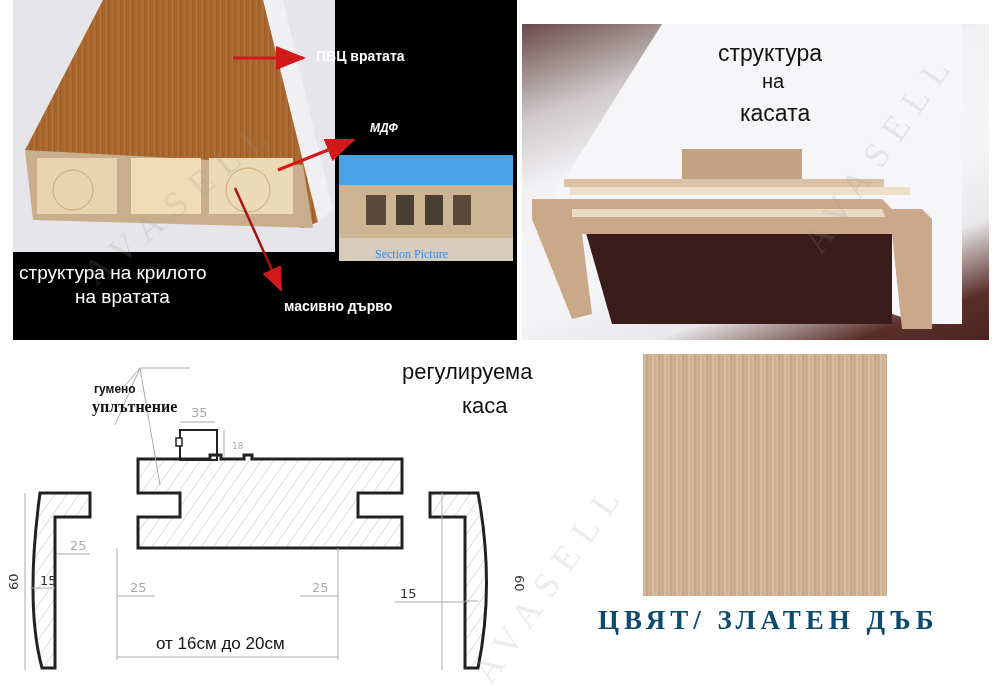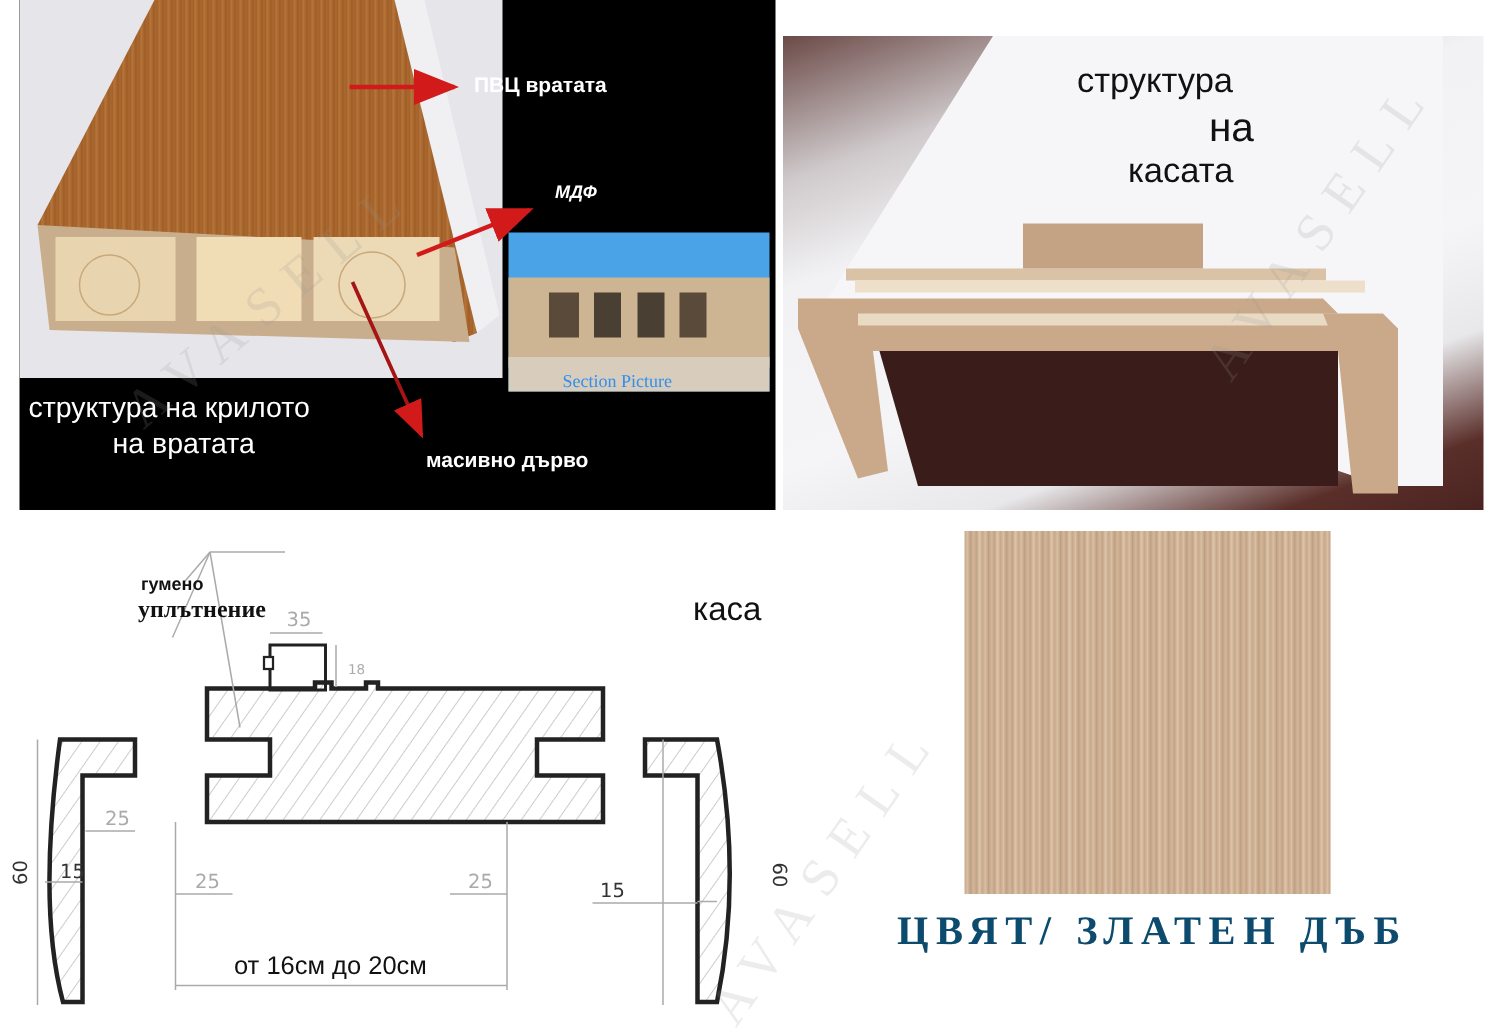--- a/index.html
+++ b/index.html
@@ -83,22 +83,22 @@
 
     <polygon points="10,175 360,175 370,185 370,210 60,210 70,290 50,295 10,195" fill="#c9a98a"></polygon>
     <rect x="42" y="155" width="320" height="8" fill="#d9c2a6"></rect>
     <rect x="48" y="163" width="340" height="8" fill="#eedfca"></rect>
     <rect x="50" y="185" width="320" height="8" fill="#e9dac4"></rect>
     <polygon points="160,125 280,125 280,155 160,155" fill="#c4a385"></polygon>
 
     <polygon points="360,185 400,185 410,195 410,305 380,305 370,210" fill="#c9a98a"></polygon>
   </svg>
   <div class="abs label-black" style="left:196px;top:16px;font-size:23px;font-weight:normal;">структура</div>
-  <div class="abs label-black" style="left:240px;top:46px;font-size:27px;font-weight:normal;margin-left:44px;">на</div>
-  <div class="abs label-black" style="left:218px;top:76px;font-size:23px;font-weight:normal;margin-left:12px;">касата</div>
+  <div class="abs label-black" style="left:240px;top:46px;font-size:20px;font-weight:normal;">на</div>
+  <div class="abs label-black" style="left:218px;top:76px;font-size:23px;font-weight:normal;">касата</div>
 </div>
 
 <div id="panel-drawing" class="abs">
   <svg class="abs" style="left:0;top:0" width="620" height="344">
     <defs>
       <pattern id="hatch" width="10" height="10" patternUnits="userSpaceOnUse" patternTransform="rotate(35)">
         <rect width="10" height="10" fill="#fff"></rect>
         <line x1="0" y1="0" x2="0" y2="10" stroke="#bbb" stroke-width="1"></line>
       </pattern>
     </defs>
@@ -136,20 +136,21 @@
     <text class="dim" x="70" y="205">25</text>
     <text class="dim" x="40" y="240" style="fill:#333">15</text>
     <text class="dim" x="18" y="245" style="fill:#333" transform="rotate(-90 18 245)">60</text>
     <text class="dim" x="130" y="247">25</text>
     <text class="dim" x="312" y="247">25</text>
     <text class="dim" x="400" y="253" style="fill:#333">15</text>
     <text class="dim" x="515" y="230" style="fill:#333" transform="rotate(90 515 230)">60</text>
   </svg>
   <div class="abs label-black" style="left:94px;top:37px;font-size:12px;">гумено</div>
   <div class="abs label-black" style="left:92px;top:53px;font-size:16px;font-family:Liberation Serif, serif;">уплътнение</div>
+  <div class="abs label-black" style="left:402px;top:14px;font-size:22px;font-weight:normal;">регулируема</div>
   <div class="abs label-black" style="left:462px;top:48px;font-size:22px;font-weight:normal;">каса</div>
   <div class="abs label-black" style="left:156px;top:289px;font-size:17px;font-weight:normal;">от 16см до 20см</div>
 </div>
 
 <div id="swatch" class="abs"></div>
 <div id="swatch-caption" class="abs">ЦВЯТ/ ЗЛАТЕН ДЪБ</div>
 
 <div class="abs watermark" style="left:60px;top:180px;transform:rotate(-40deg);">AVASELL</div>
 <div class="abs watermark" style="left:760px;top:130px;transform:rotate(-55deg);">AVASELL</div>
 <div class="abs watermark" style="left:430px;top:560px;transform:rotate(-55deg);">AVASELL</div>

